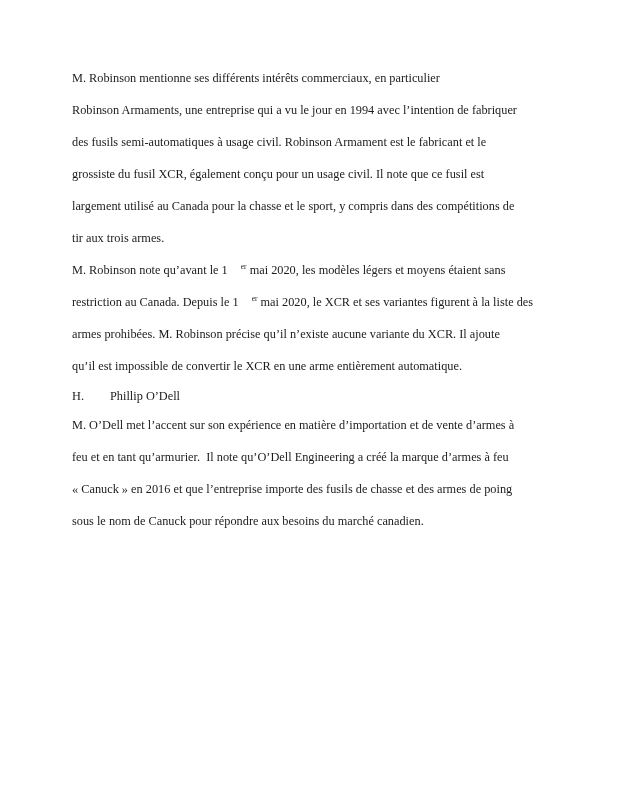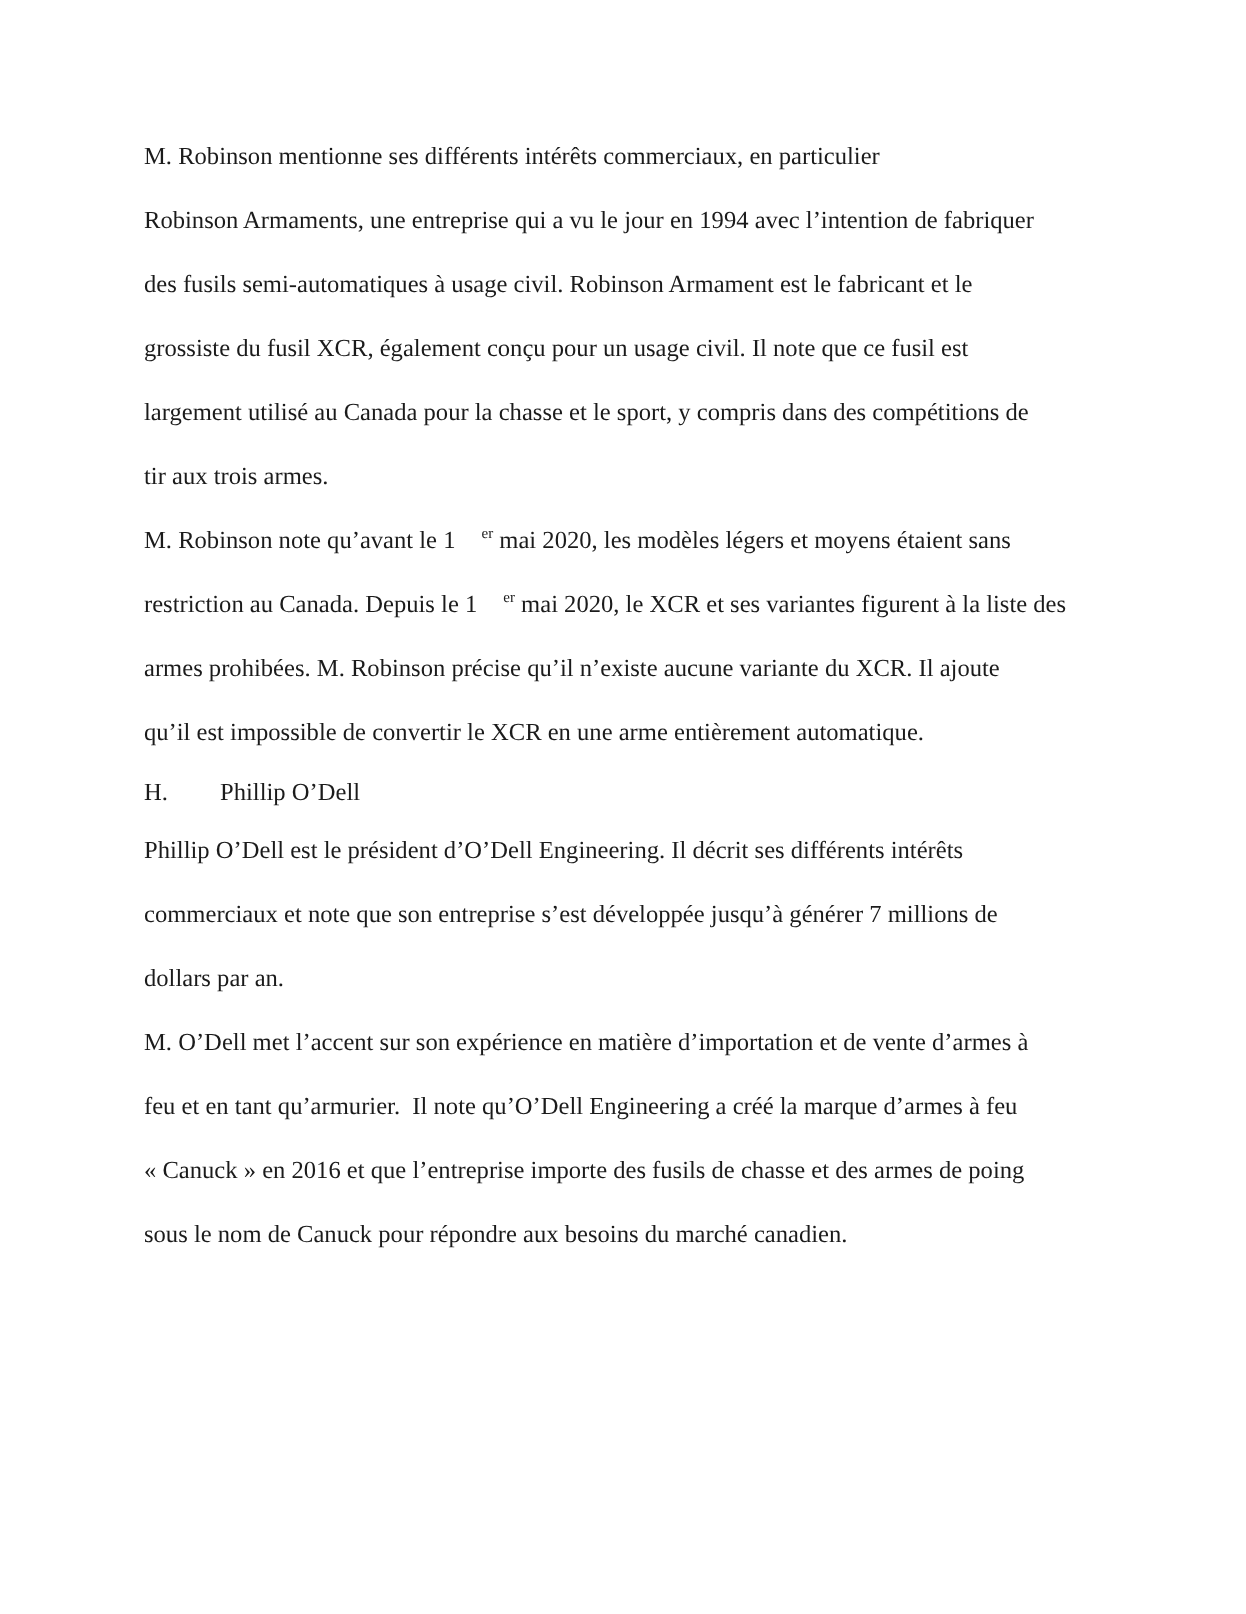--- a/index.html
+++ b/index.html
@@ -57,23 +57,20 @@
 des fusils semi-automatiques à usage civil. Robinson Armament est le fabricant et le
 grossiste du fusil XCR, également conçu pour un usage civil. Il note que ce fusil est
 largement utilisé au Canada pour la chasse et le sport, y compris dans des compétitions de
 tir aux trois armes.</p>
 
 
     <p class="para"><span>M. Robinson note qu’avant le 1</span><sup>er</sup><span> mai 2020, les modèles légers et moyens étaient sans</span><br><span>restriction au Canada. Depuis le 1</span><sup>er</sup><span> mai 2020, le XCR et ses variantes figurent à la liste des</span><br><span>armes prohibées. M. Robinson précise qu’il n’existe aucune variante du XCR. Il ajoute</span><br><span>qu’il est impossible de convertir le XCR en une arme entièrement automatique.</span></p>
 
     <p class="heading"><span class="h-label">H.</span><span class="h-title">Phillip O’Dell</span></p>
 
-    <p class="para lines">Phillip O’Dell est le président d’O’Dell Engineering. Il décrit ses différents intérêts
-commerciaux et note que son entreprise s’est développée jusqu’à générer 7 millions de
-dollars par an.</p>
 
     <p class="para lines">M. O’Dell met l’accent sur son expérience en matière d’importation et de vente d’armes à
 feu et en tant qu’armurier.  Il note qu’O’Dell Engineering a créé la marque d’armes à feu
 « Canuck » en 2016 et que l’entreprise importe des fusils de chasse et des armes de poing
 sous le nom de Canuck pour répondre aux besoins du marché canadien.</p>
 
   </div>
 </div>
 
 </body></html>

